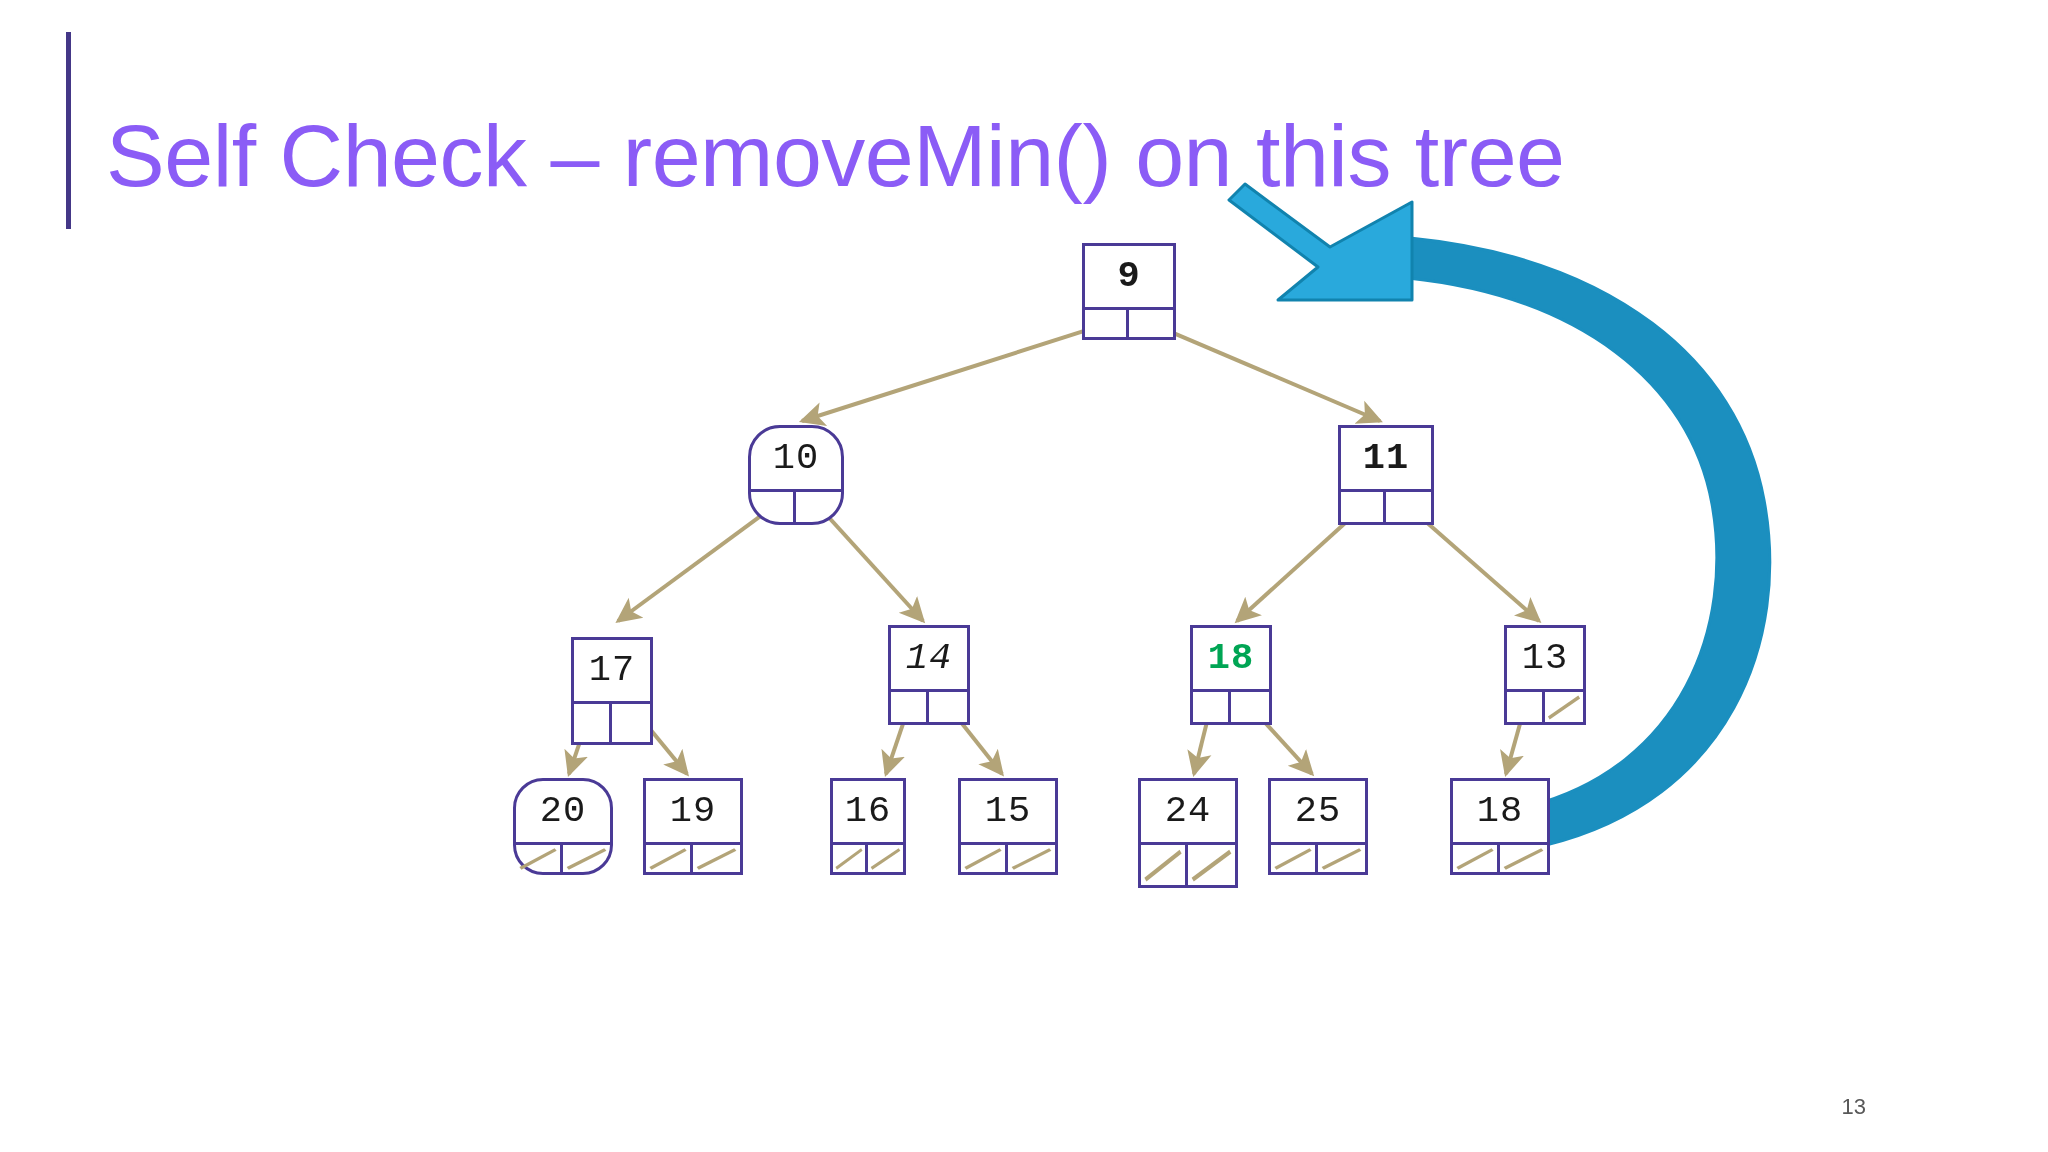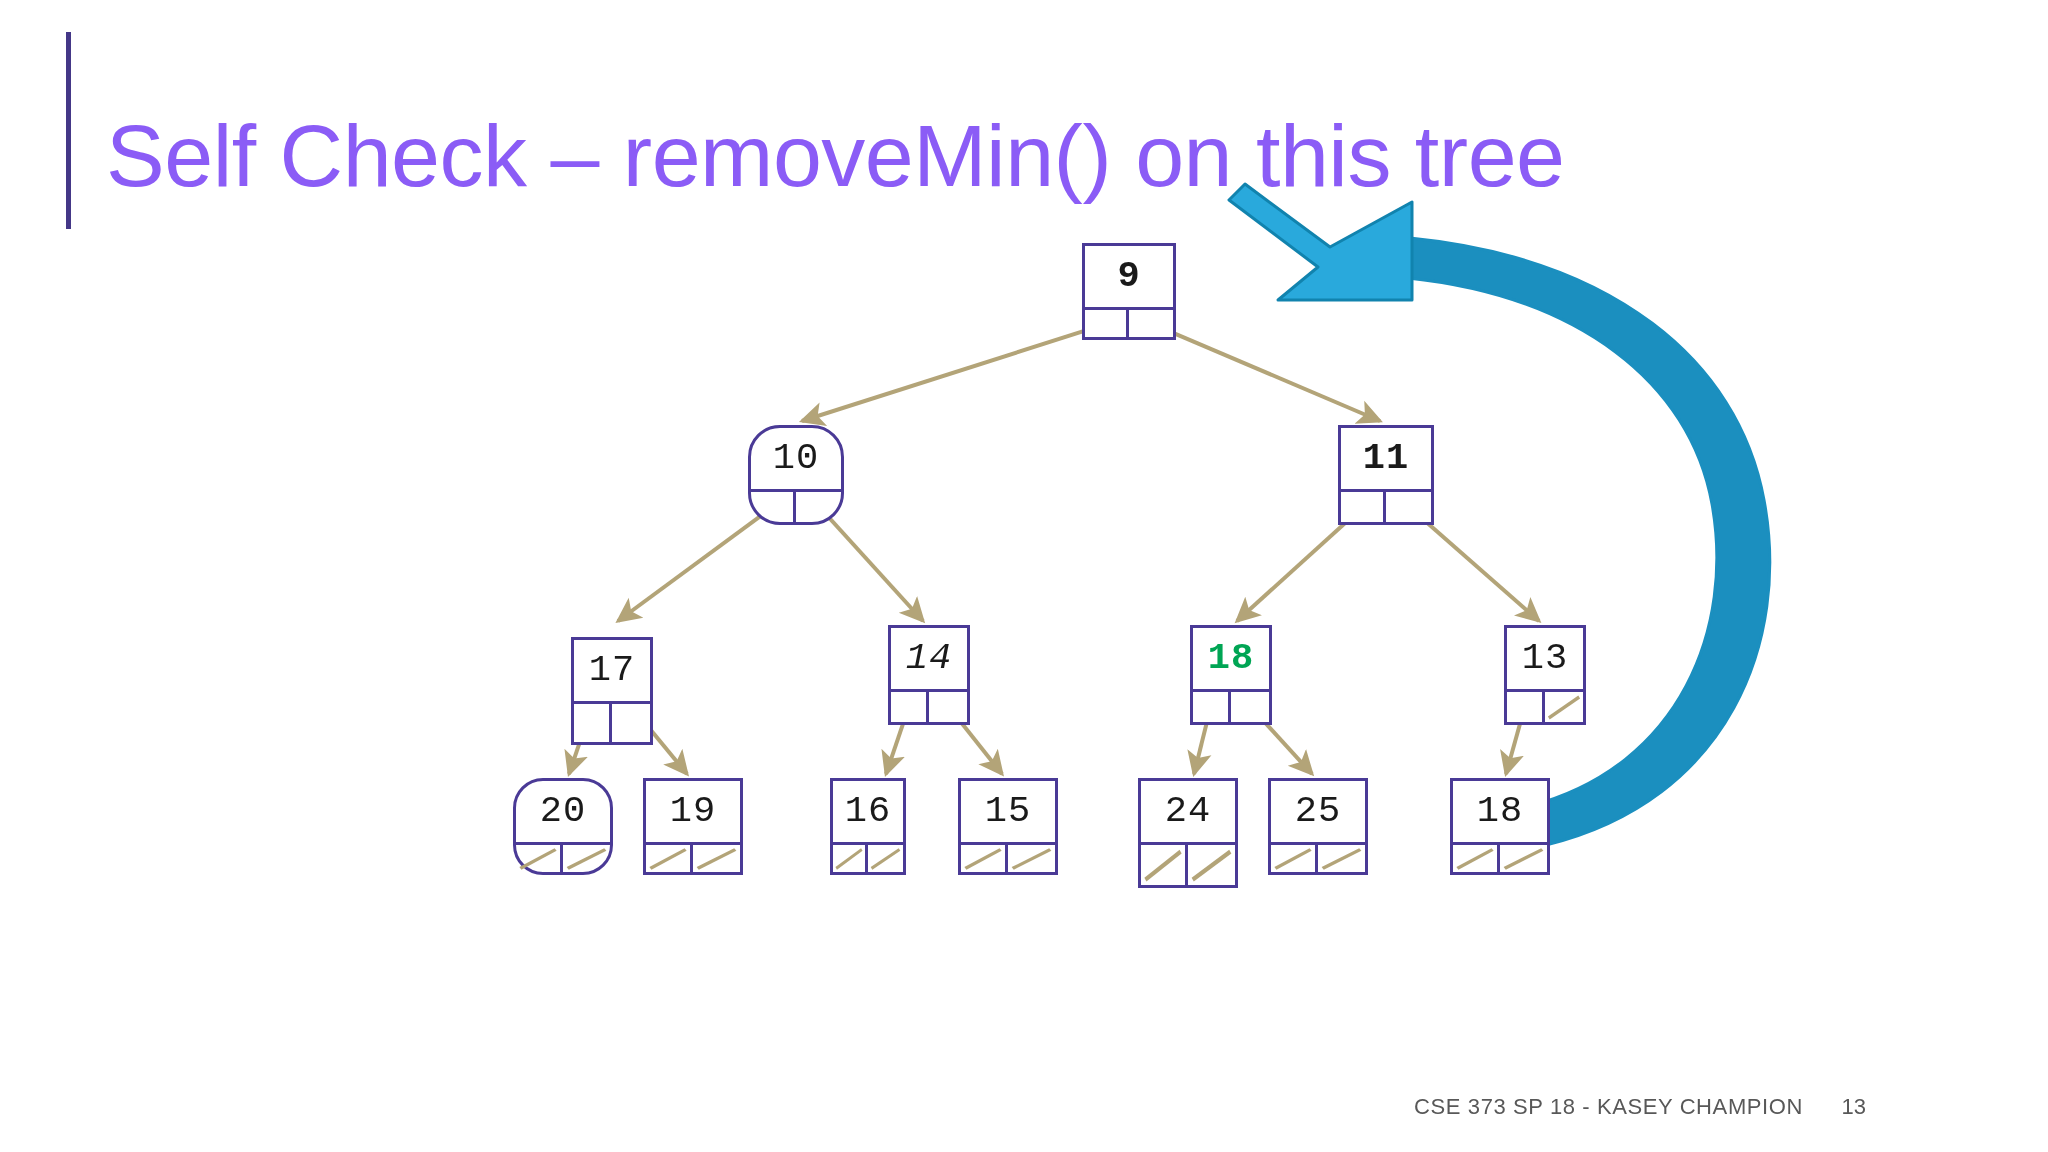--- a/index.html
+++ b/index.html
@@ -323,15 +323,14 @@
         <div class="ptr-cell right ptr-null">
           <svg viewBox="0 0 40 30" preserveAspectRatio="none">
             <line x1="4" y1="26" x2="36" y2="5" stroke="#b3a478" stroke-width="3.4"></line>
           </svg>
         </div>
       </div>
     </div>
   </div>
 
 <div id="footer">
-  <span id="footer-credit">CSE 373 SP 18 - KASEY CHAMPION</span>
   <span id="footer-page-number">13</span>
 </div>
 
 </body></html>

